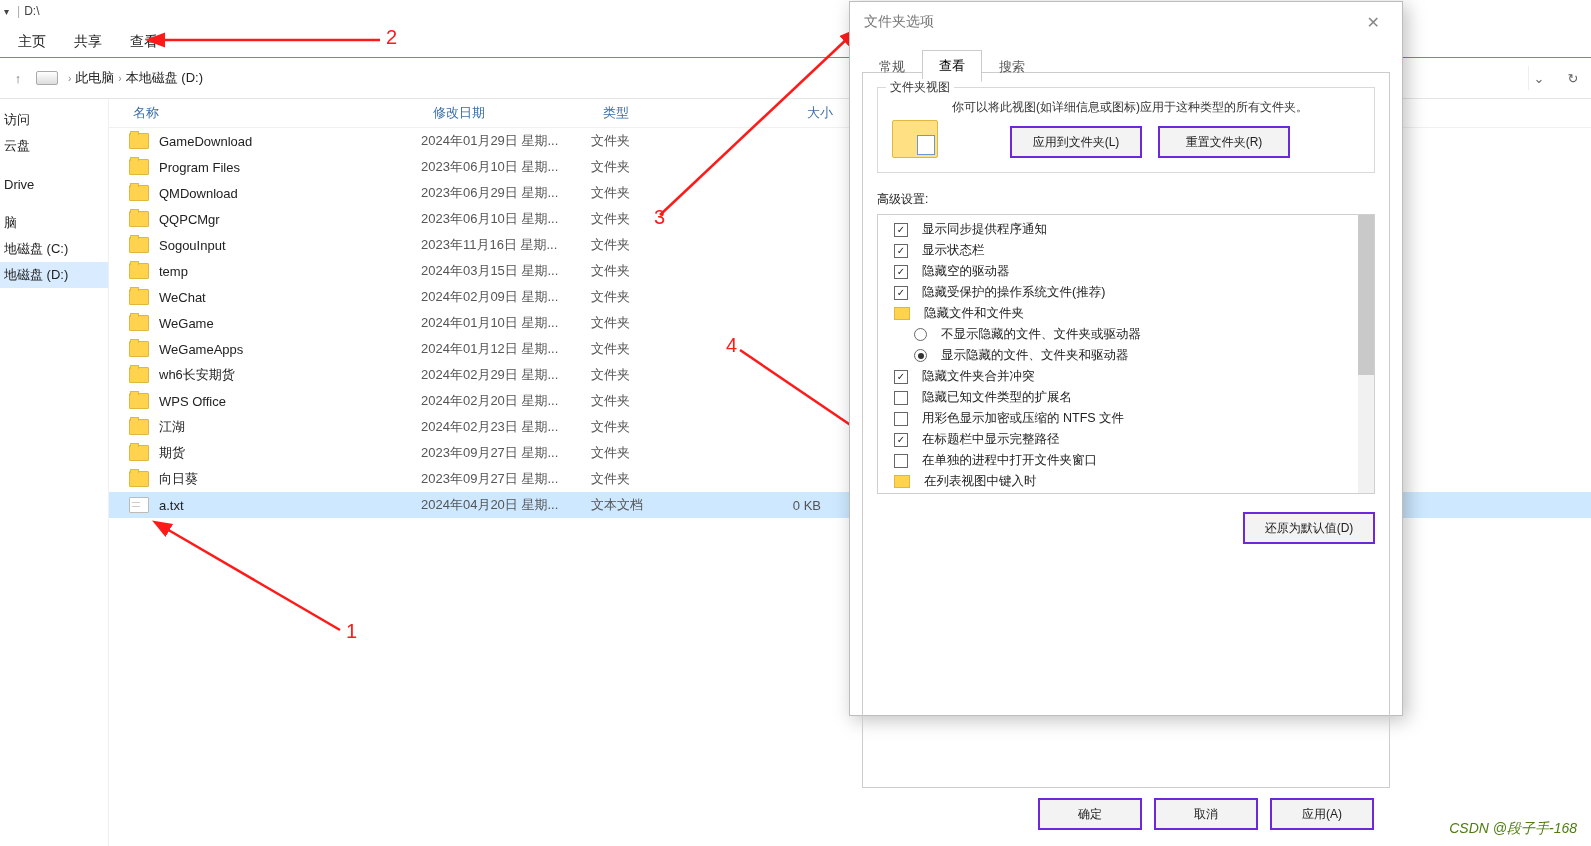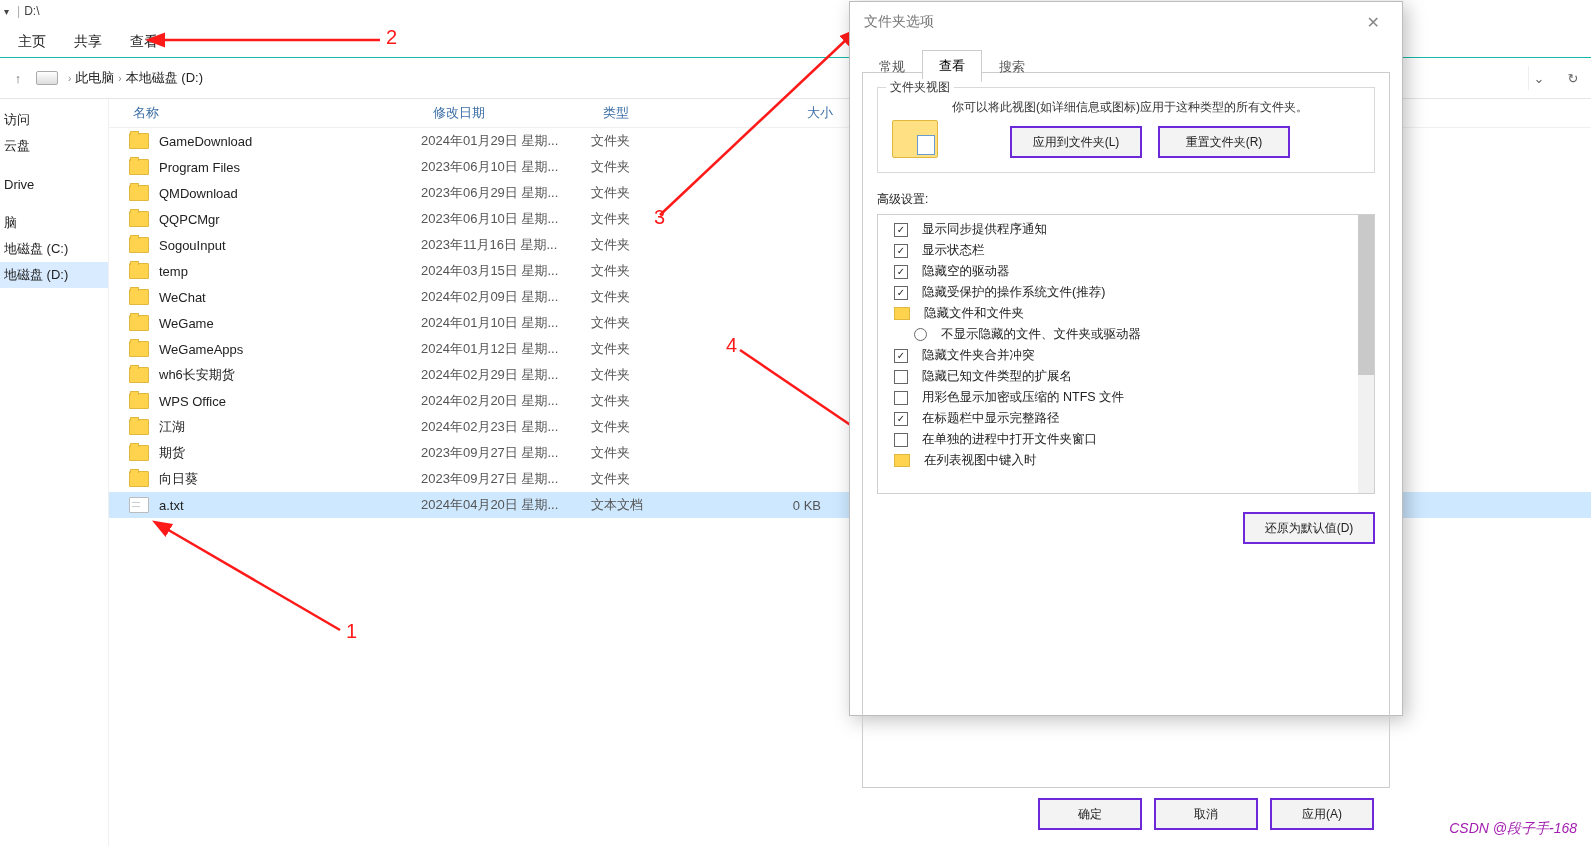--- a/index.html
+++ b/index.html
@@ -73,21 +73,21 @@
   .cb.on:after{content:"✓"}
   .rb{width:11px;height:11px;border:1px solid #666;border-radius:50%;display:inline-flex;align-items:center;justify-content:center}
   .rb.on:after{content:"";width:6px;height:6px;background:#333;border-radius:50%}
   .ti .mini-folder{width:14px;height:11px;background:#ffd34e;border:1px solid #e0b83d}
   .restore{display:flex;justify-content:flex-end;margin-top:18px}
   .dlg-foot{display:flex;justify-content:flex-end;gap:12px;padding:10px 28px}
   .dlg-foot .btn{min-width:100px}
   
   .ann{position:absolute;pointer-events:none;z-index:50}
   .ann-num{position:absolute;color:#ff1a1a;font-size:20px;font-family:Arial;z-index:60}
-  .watermark{position:absolute;right:14px;bottom:8px;color:#a21caf;font-size:14px;font-style:italic}
+  .watermark{position:absolute;right:14px;bottom:8px;color:#4d7c0f;font-size:14px;font-style:italic}
 </style>
 </head>
 <body>
 
 <div class="window">
 
   <div class="title-bar">
     <span class="chev">▾</span>
     <span class="divider">|</span>
     <span>D:\</span>
@@ -285,20 +285,24 @@
             <span>隐藏受保护的操作系统文件(推荐)</span>
           </div>
           <div class="ti">
             <span class="mini-folder"></span>
             <span>隐藏文件和文件夹</span>
           </div>
           <div class="ti ind">
             <span class="rb"></span>
             <span>不显示隐藏的文件、文件夹或驱动器</span>
           </div>
+          <div class="ti ind">
+            <span class="rb on"></span>
+            <span>显示隐藏的文件、文件夹和驱动器</span>
+          </div>
           <div class="ti">
             <span class="cb on"></span>
             <span>隐藏文件夹合并冲突</span>
           </div>
           <div class="ti">
             <span class="cb"></span>
             <span>隐藏已知文件类型的扩展名</span>
           </div>
           <div class="ti">
             <span class="cb"></span>

